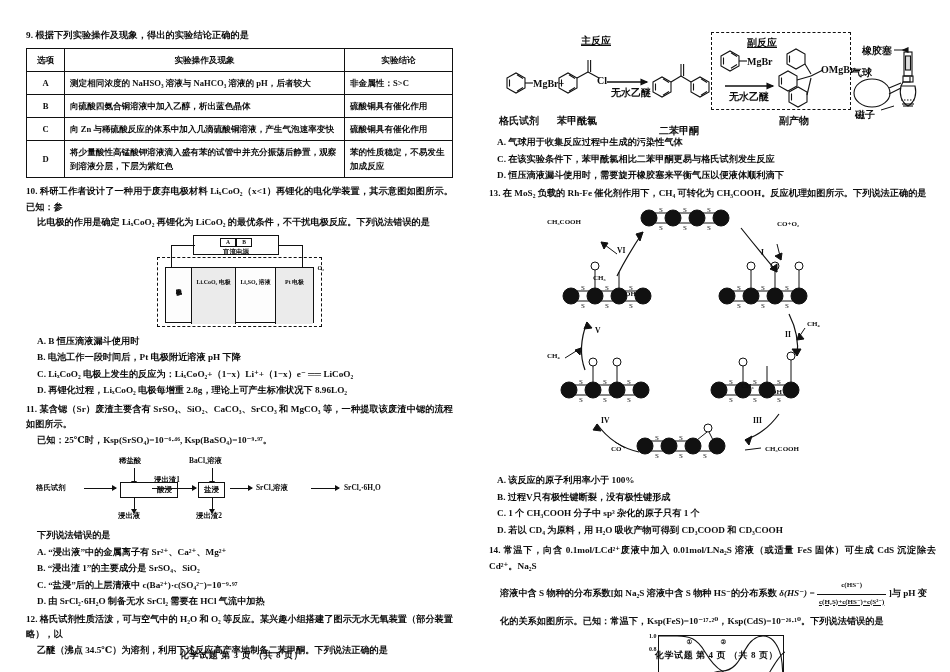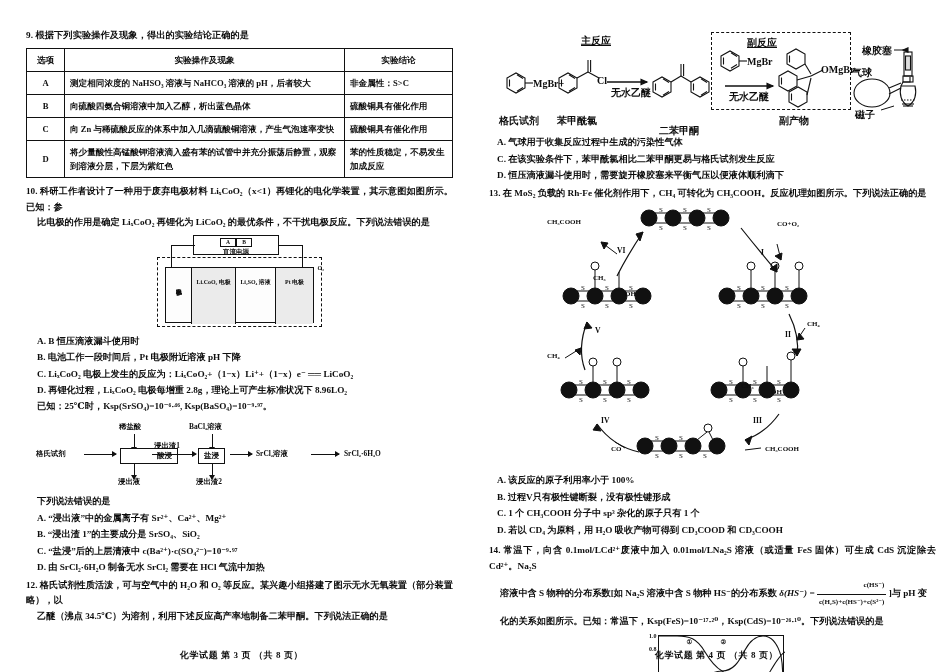--- a/index.html
+++ b/index.html
@@ -76,23 +76,23 @@
 
   
   .graphwrap { display:flex; justify-content:center; margin-top:3px; }
   .graph { position:relative; width:178px; height:96px; }
   .plot { position:absolute; left:34px; top:2px; width:126px; height:70px; border:1.1px solid #111; background:#fff; }
   .ytl { position:absolute; right:100%; margin-right:2px; font-size:6px; font-weight:700; transform:translateY(-50%); white-space:nowrap; }
   .clab { position:absolute; font-size:6.4px; font-weight:700; }
 
   .footer { position:absolute; bottom:10px; left:0; width:100%; text-align:center;
             font-size:9px; font-weight:700; letter-spacing:.6px;padding-left:8px; }
-  .frac { display:inline-block; vertical-align:middle; text-align:right; font-size:7px; }
+  .frac { display:inline-block; vertical-align:middle; text-align:center; font-size:7px; }
   .frac .num { border-bottom:1px solid #111; padding:0 2px; display:block; }
-  .frac .den { padding:0 2px; display:block; }
+  .frac .den { padding:0 2px; display:block;text-decoration:underline; }
 </style>
 </head>
 <body>
 
 <div class="page">
 
   <div class="col left">
 
     <div class="qline">
       <span>9.</span>
@@ -156,20 +156,24 @@
         </div>
         <div class="o2lab">O₂</div>
       </div>
     </div>
 
     <div class="opt">A. B 恒压滴液漏斗使用时</div>
     <div class="opt">B. 电池工作一段时间后，Pt 电极附近溶液 pH 下降</div>
     <div class="opt">C. LiₓCoO₂ 电极上发生的反应为：LiₓCoO₂+（1−x）Li⁺+（1−x）e⁻ ══ LiCoO₂</div>
     <div class="opt">D. 再锂化过程，LiₓCoO₂ 电极每增重 2.8g，理论上可产生标准状况下 8.96LO₂</div>
 
+    <div class="qtext" style="margin-top:3px;">
+      <span>11.</span>
+      <span>某含锶（Sr）废渣主要含有 SrSO₄、SiO₂、CaCO₃、SrCO₃ 和 MgCO₃ 等，一种提取该废渣中锶的流程如图所示。</span>
+    </div>
     <div class="qtext ind">已知：25℃时，Ksp(SrSO₄)=10⁻⁶·⁴⁶, Ksp(BaSO₄)=10⁻⁹·⁹⁷。</div>
 
     <div class="flow">
       <div class="flab" style="left:10px;top:32px;">格氏试剂</div>
       <div class="harr" style="left:58px;top:37px;width:32px;"></div>
 
       <div class="flab" style="left:93px;top:5px;">稀盐酸</div>
       <div class="varr" style="left:108px;top:17px;height:14px;"></div>
       <div class="fbox" style="left:94px;top:31px;padding-left:36px;">酸浸</div>
       <div class="varr" style="left:108px;top:47px;height:12px;"></div>

